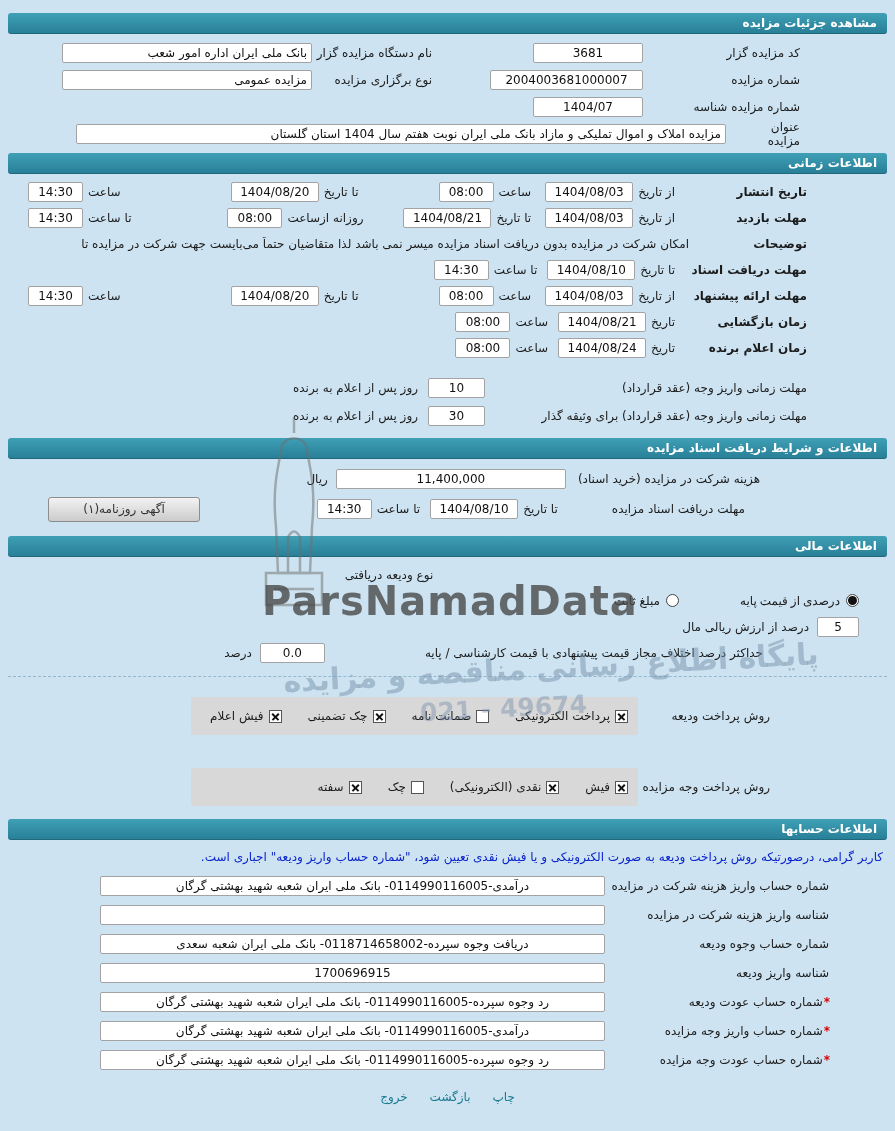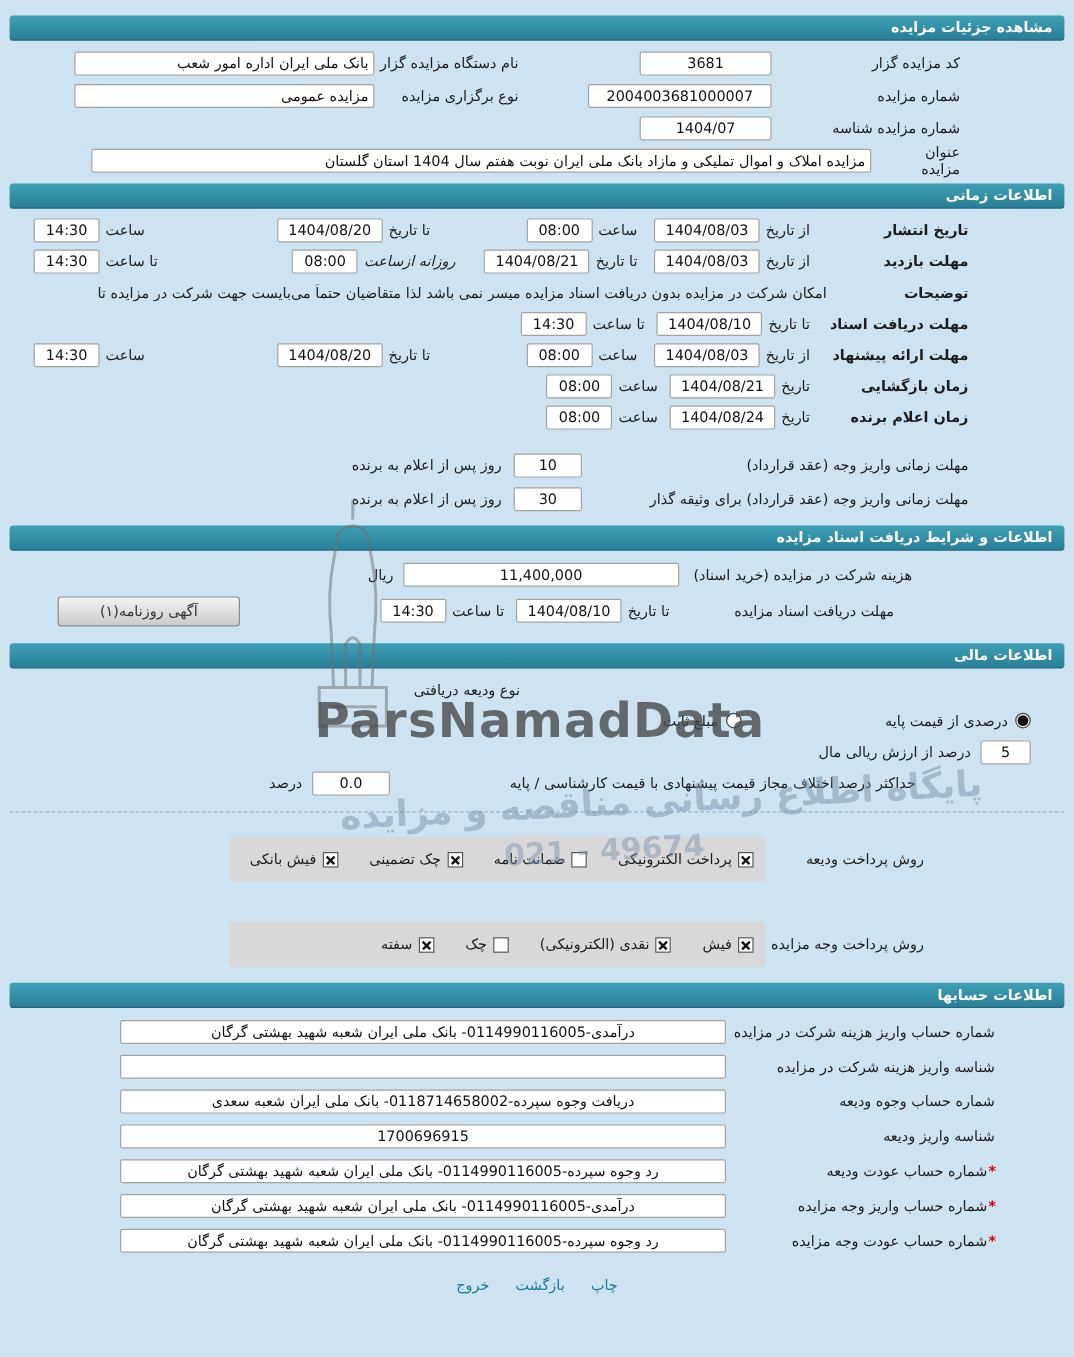--- a/index.html
+++ b/index.html
@@ -32,21 +32,21 @@
   .sa { width:153px; display:flex; }
   .lb { width:178px; padding-right:58px; }
   .w110{width:110px} .w153{width:153px} .w250{width:250px}
   .la-title { width:62px; margin-left:12px; }
   .w-title { width:650px; }
   
   .trow { display:flex; align-items:center; height:26px; padding-right:80px; padding-left:20px; }
   .tlabel { width:118px; white-space:nowrap;font-weight:bold; }
   .sub { margin:0 14px 0 5px; white-space:nowrap; }
   .sub.tight { margin-right:10px; }
-  .sub.g24 { margin-right:24px;font-style:italic; }
+  .sub.g24 { margin-right:40px; }
   .wdate { width:88px; } .wtime { width:55px; }
   .endgrp { margin-right:auto; display:flex; align-items:center; }
   .endgrp .sub { margin-right:0; }
   .desc { flex:1; white-space:nowrap; overflow:hidden; }
   .prow { margin-top:2px; }
   .prow.first { margin-top:14px; }
   .plabel { width:312px; white-space:nowrap; }
   .wnum { width:57px; margin:0 10px; }
   
   .drow1 { padding-right:127px; height:30px; display:flex; align-items:center; }
@@ -55,21 +55,21 @@
   .dl2 { margin-left:40px; white-space:nowrap; }
   .btn {
     margin-right:auto; height:25px; min-width:152px; padding:0 18px;
     background:linear-gradient(#f3f3f3,#cbcbcb); border:1px solid #8d8d8d;
     border-radius:3px; color:#333; cursor:pointer;
   }
   
   .frow-type { padding-right:117px; height:26px; display:flex; align-items:center; margin-top:4px;justify-content:center; }
   .frow-radio { padding-right:28px; height:26px; display:flex; align-items:center; }
   .radio-item { display:flex; }
-  .radio-item.first { margin-left:120px; }
+  .radio-item.first { margin-left:61px;font-family:Liberation Serif, serif; }
   .radio {
     width:13px; height:13px; border:1px solid #444; border-radius:50%;
     background:#fff; display:inline-block; margin-left:6px; position:relative;
   }
   .radio.checked::after { content:''; position:absolute; inset:1px; background:#111; border-radius:50%; }
   .frow-pct { padding-right:28px; height:26px; display:flex; align-items:center; }
   .w42 { width:42px; margin-left:8px; }
   .frow-diff { padding-right:124px; height:26px; display:flex; align-items:center; white-space:nowrap; }
   .sp100 { width:100px; }
   .w65 { width:65px; margin-left:8px; }
@@ -313,21 +313,21 @@
         <span class="chki">
           <span class="cb"></span>
           <span>ضمانت نامه</span>
         </span>
         <span class="chki">
           <span class="cb checked"></span>
           <span>چک تضمینی</span>
         </span>
         <span class="chki">
           <span class="cb checked"></span>
-          <span>فیش بانکی</span>
+          <span>فیش اعلام</span>
         </span>
       </span>
   </div>
 
   <div class="mrow second">
     <span class="mlabel">روش پرداخت وجه مزایده</span>
     <span class="panel">
         <span class="chki">
           <span class="cb checked"></span>
           <span>فیش</span>
@@ -343,20 +343,21 @@
         <span class="chki">
           <span class="cb checked"></span>
           <span>سفته</span>
         </span>
       </span>
   </div>
 </div>
 
 <div class="bar" style="margin-top:13px">اطلاعات حسابها</div>
 <div>
+  <div class="notice">کاربر گرامی، درصورتیکه روش پرداخت ودیعه به صورت الکترونیکی و یا فیش نقدی تعیین شود، "شماره حساب واریز ودیعه" اجباری است.</div>
   <div>
       <div class="arow">
         <span class="alabel">
           <span class="star"></span>
           <span>شماره حساب واریز هزینه شرکت در مزایده</span>
         </span>
         <input class="fld ainput ctr" readonly="" value="درآمدی-0114990116005- بانک ملی ایران شعبه شهید بهشتی گرگان" style="">
       </div>
       <div class="arow">
         <span class="alabel">

